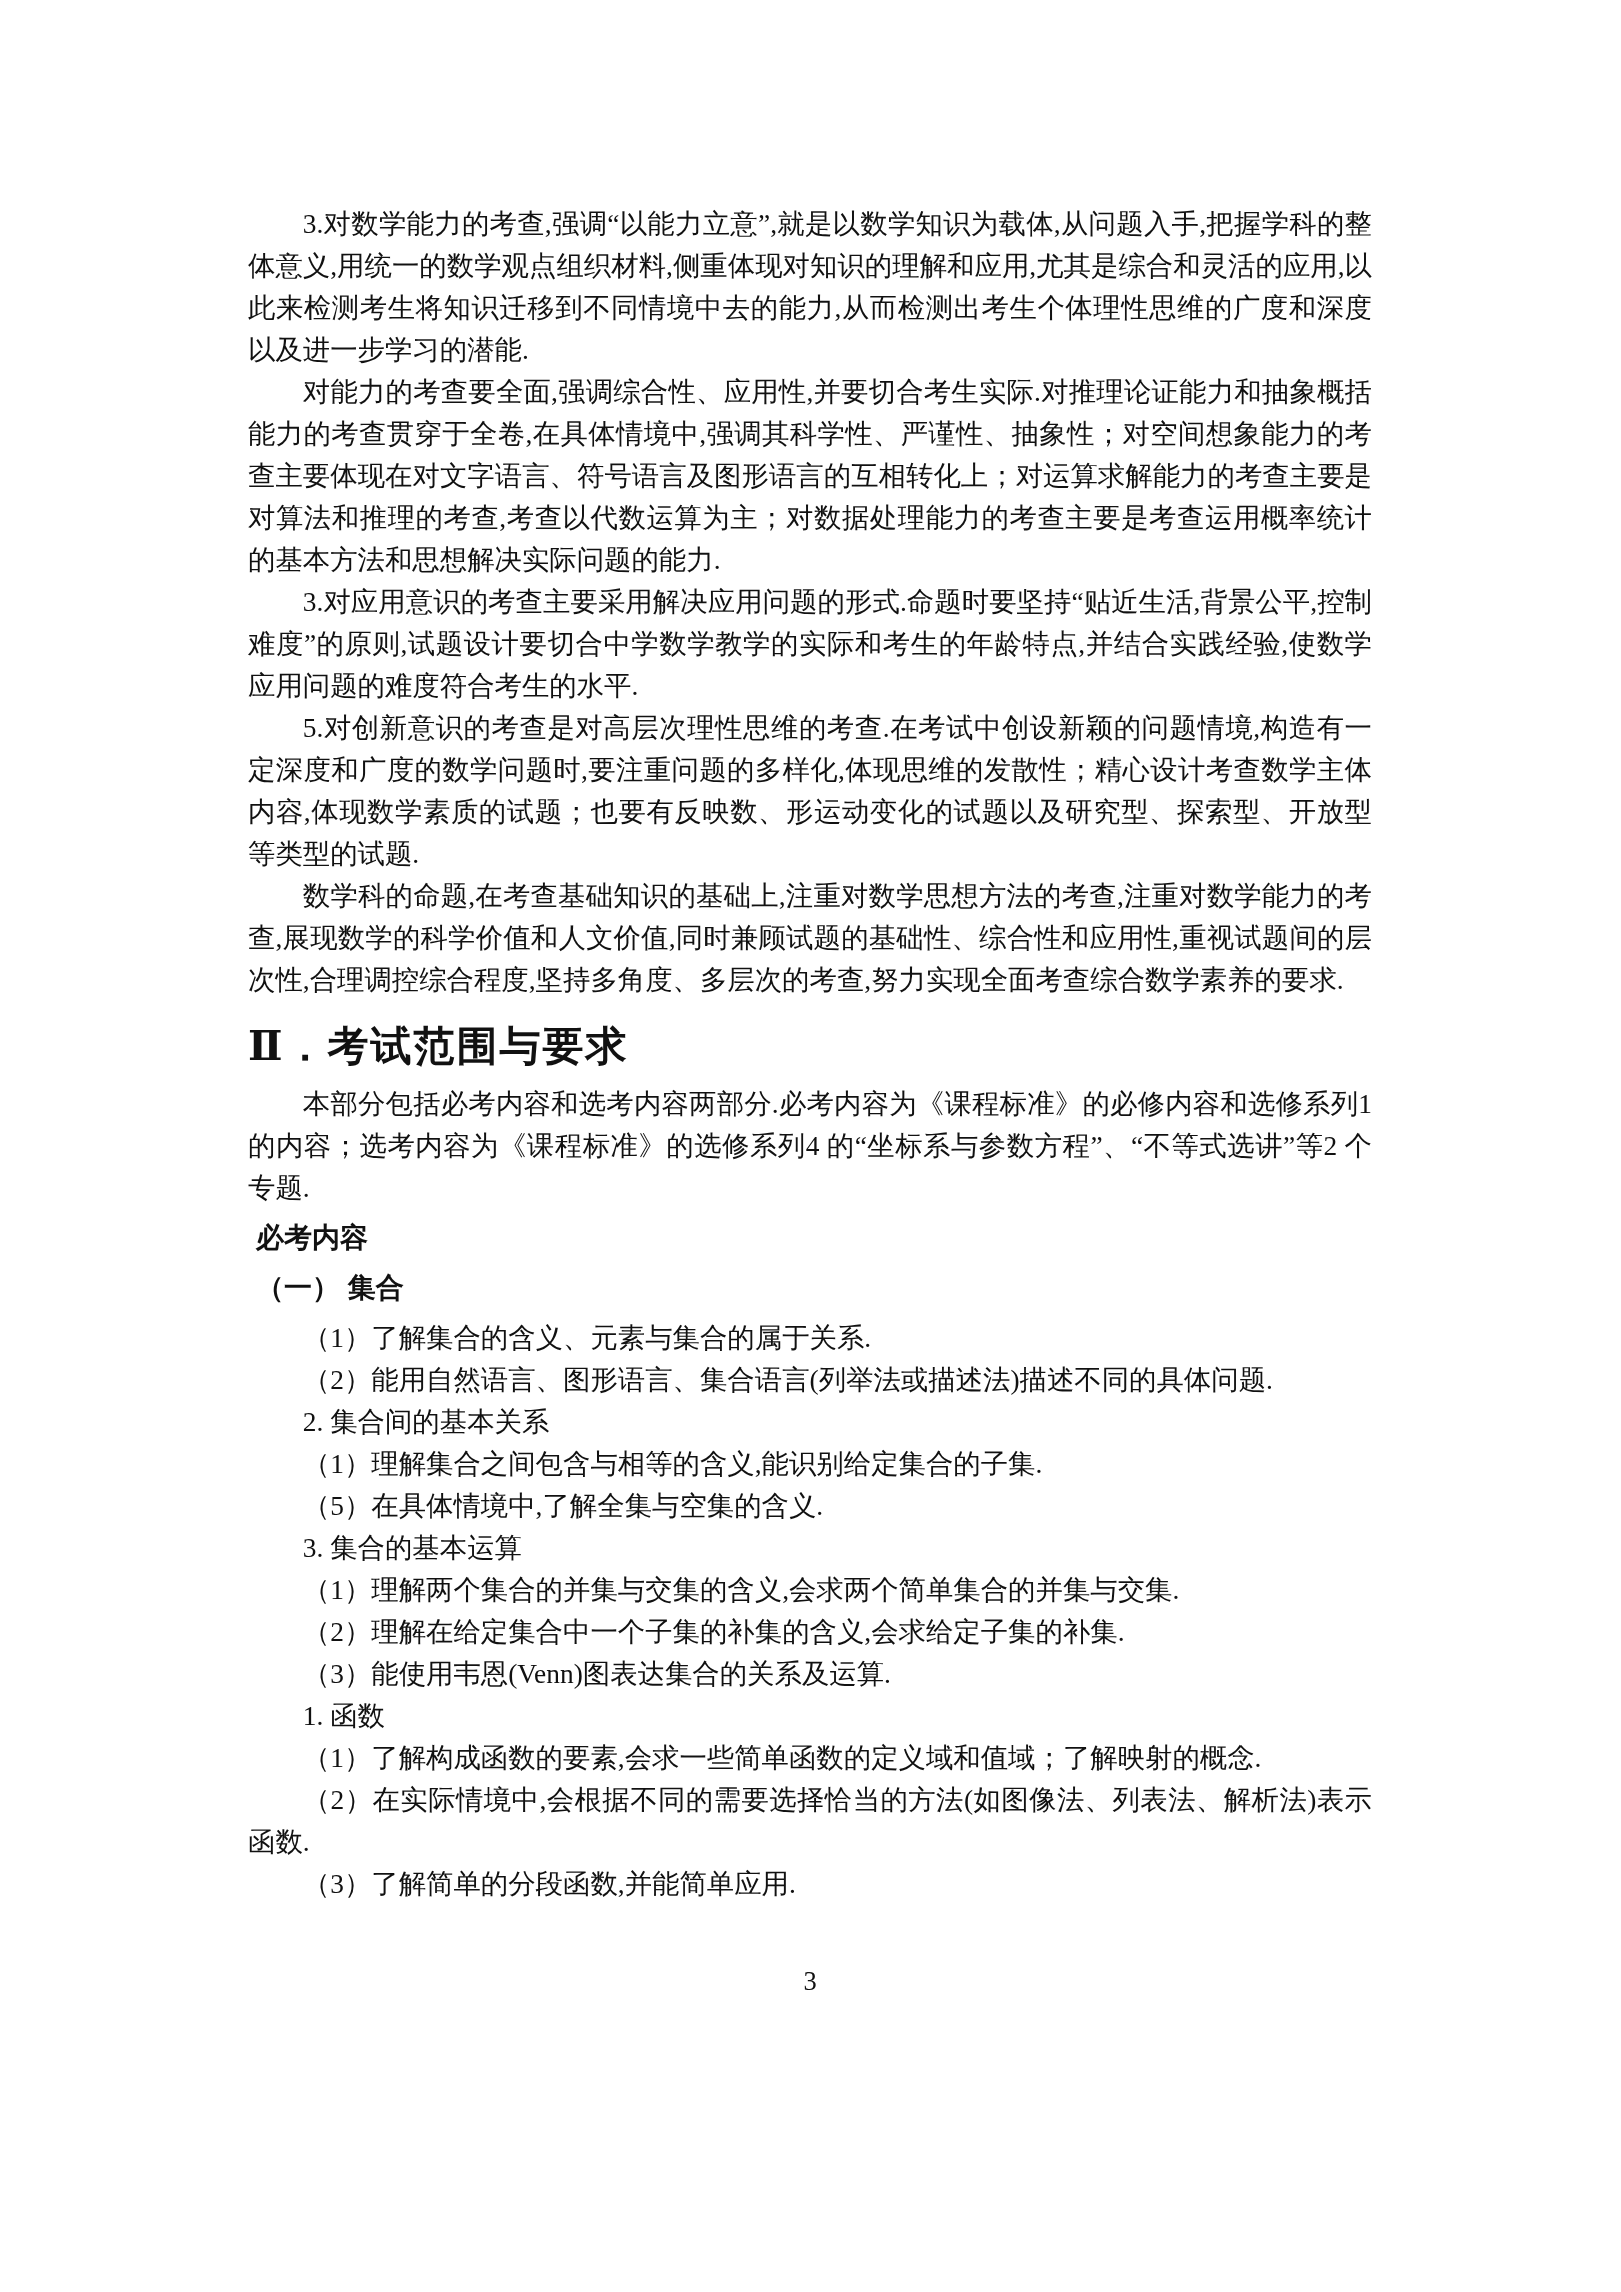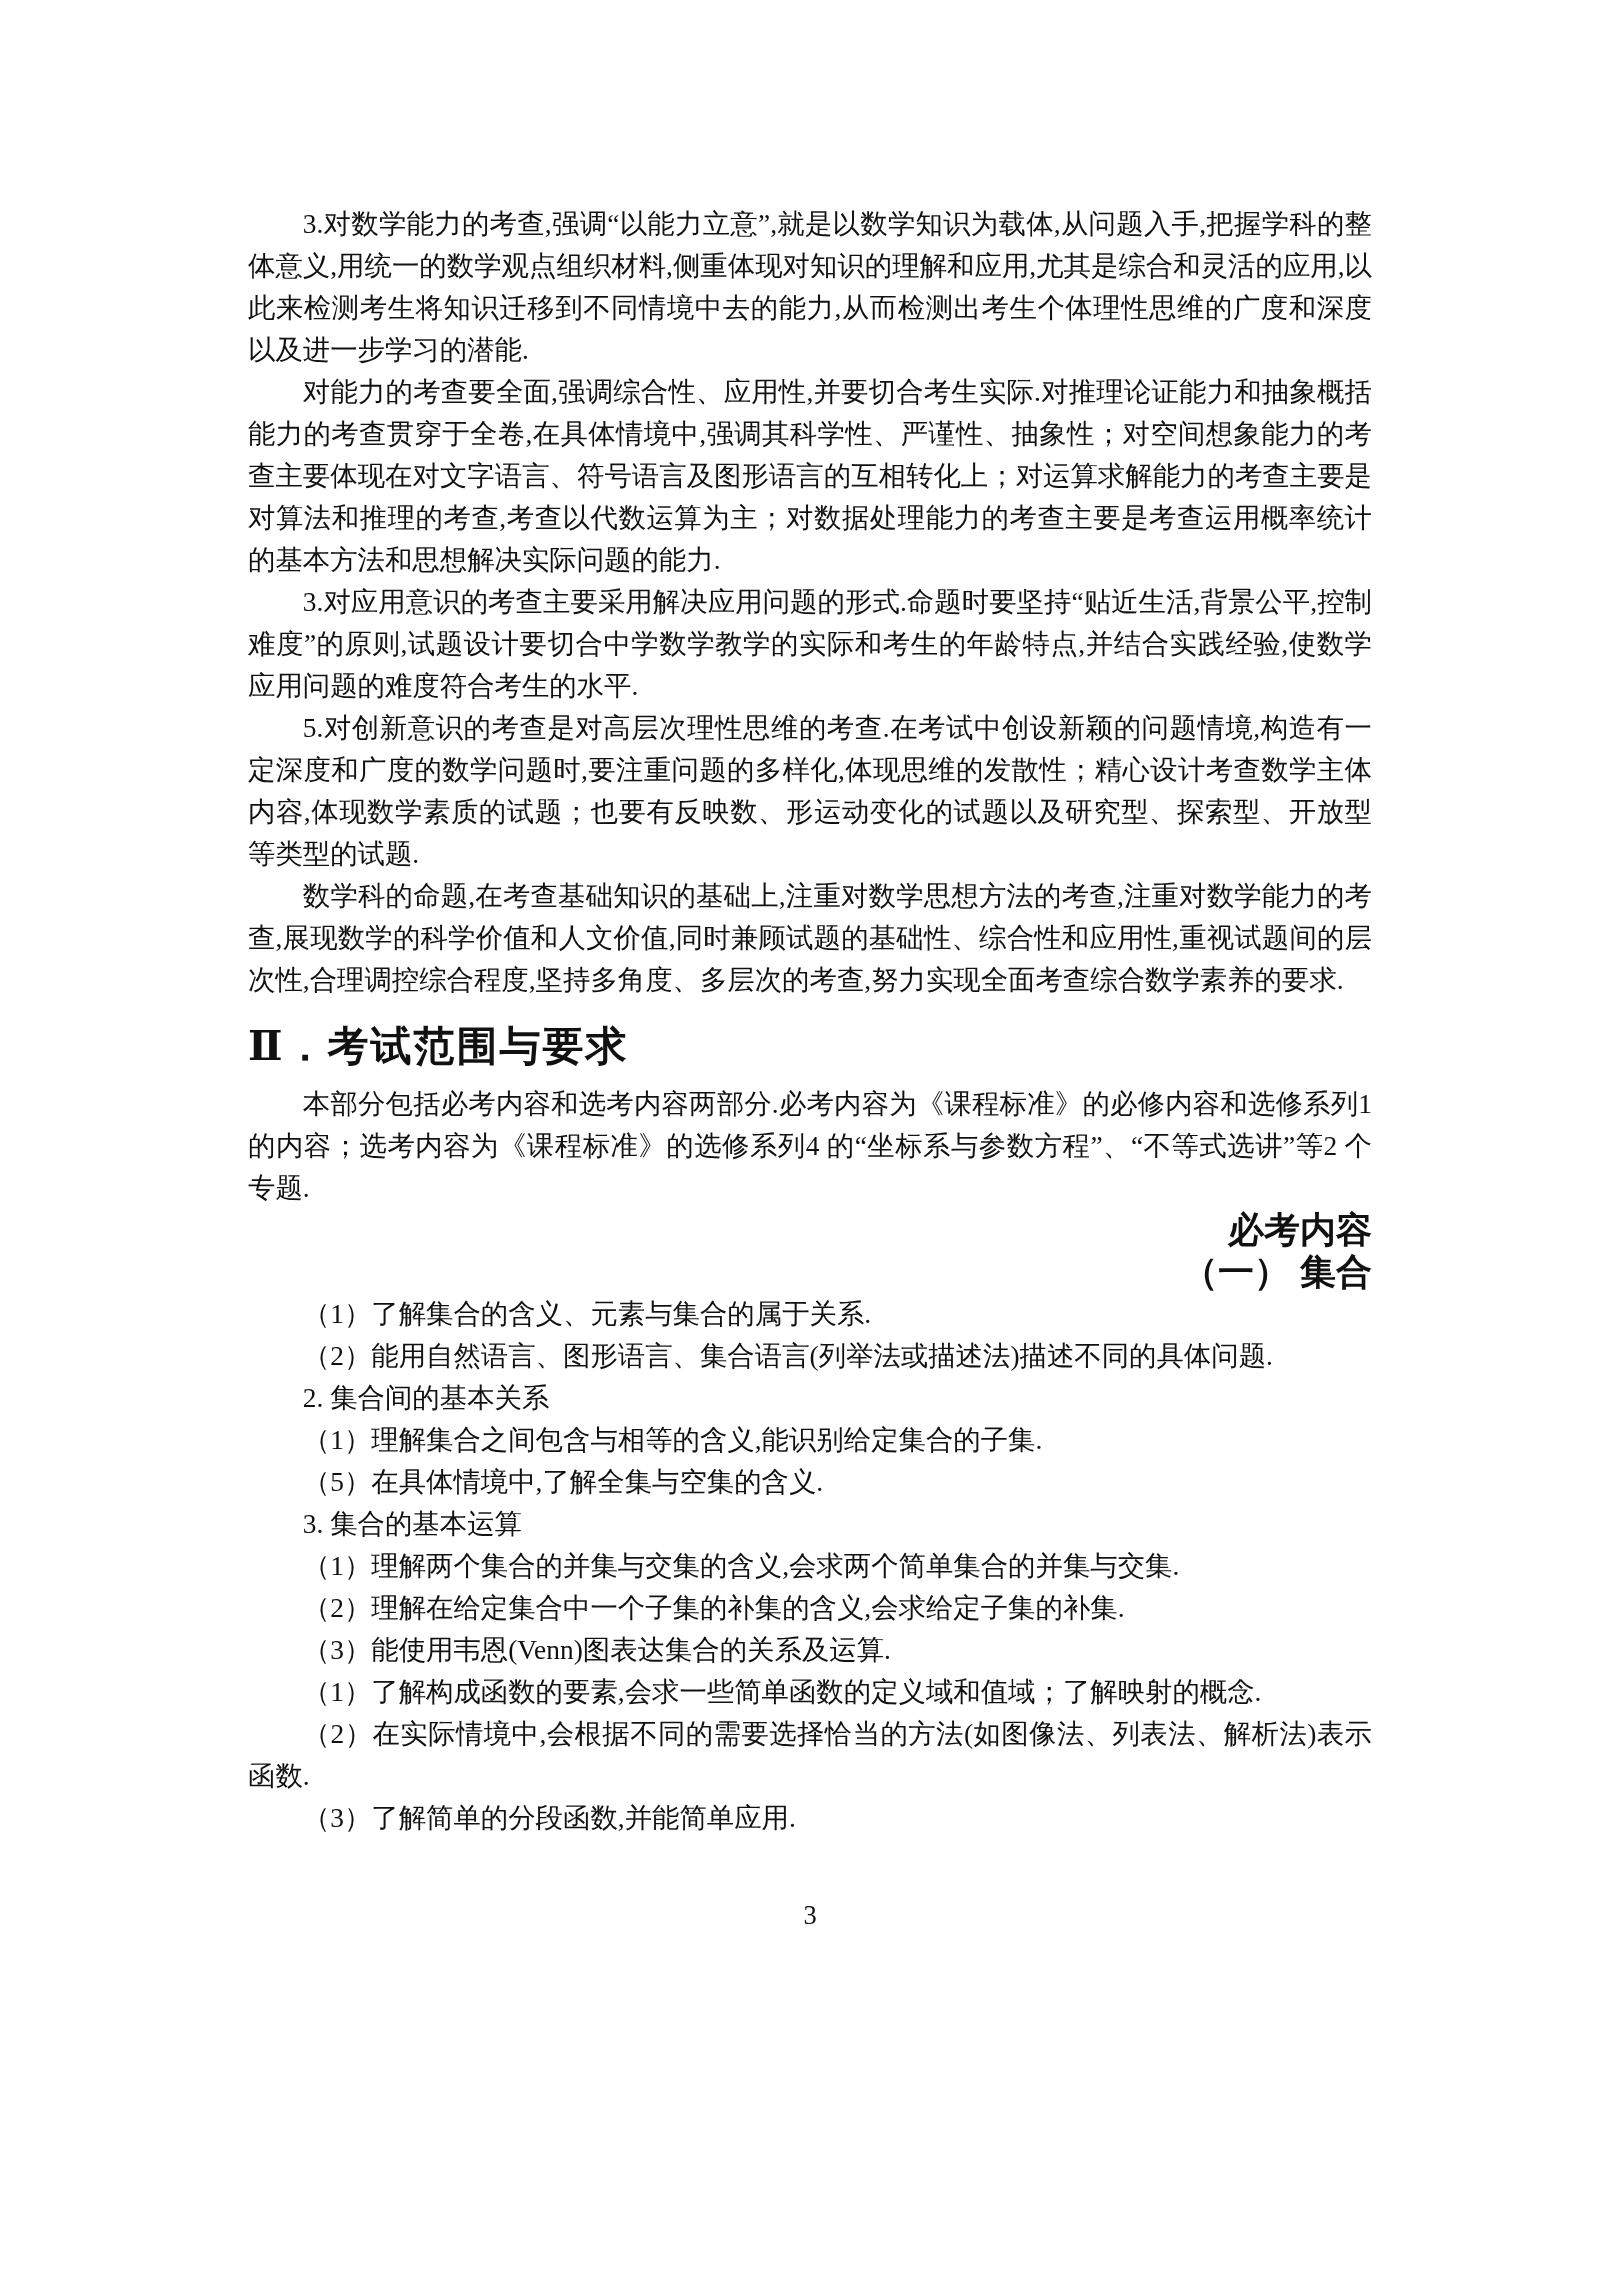--- a/index.html
+++ b/index.html
@@ -34,25 +34,25 @@
     font-weight: bold;
     font-size: 41px;
     line-height: 59px;
     text-indent: 0;
     margin: 15.7px 0 7.8px 0;
     letter-spacing: 2px;
   }
   .h-sub {
     font-family: "Liberation Sans", "DejaVu Sans", sans-serif;
     font-weight: bold;
-    font-size: 36px;
+    font-size: 28px;
     line-height: 42px;
-    text-align: right;
+    text-align: left;
     text-indent: 0;
-    margin: 0;
+    margin: 8px;
   }
   .h-sub.spaced {
     margin-top: 11.8px;
   }
   .page-number {
     margin-top: 55px;
     text-align: center;
     text-indent: 0;
     font-size: 26.5px;
     line-height: 42px;
@@ -81,20 +81,21 @@
   <p class="item">（2）能用自然语言、图形语言、集合语言(列举法或描述法)描述不同的具体问题.</p>
   <p class="item">2. 集合间的基本关系</p>
   <p class="item">（1）理解集合之间包含与相等的含义,能识别给定集合的子集.</p>
   <p class="item">（5）在具体情境中,了解全集与空集的含义.</p>
   <p class="item">3. 集合的基本运算</p>
   <p class="item">（1）理解两个集合的并集与交集的含义,会求两个简单集合的并集与交集.</p>
   <p class="item">（2）理解在给定集合中一个子集的补集的含义,会求给定子集的补集.</p>
   <p class="item">（3）能使用韦恩(Venn)图表达集合的关系及运算.</p>
 
 
+  <p class="item">1. 函数</p>
   <p class="item">（1）了解构成函数的要素,会求一些简单函数的定义域和值域；了解映射的概念.</p>
   <p class="item">（2）在实际情境中,会根据不同的需要选择恰当的方法(如图像法、列表法、解析法)表示函数.</p>
   <p class="item">（3）了解简单的分段函数,并能简单应用.</p>
 
   <div class="page-number">3</div>
 
 </div>
 
 
 </body></html>

